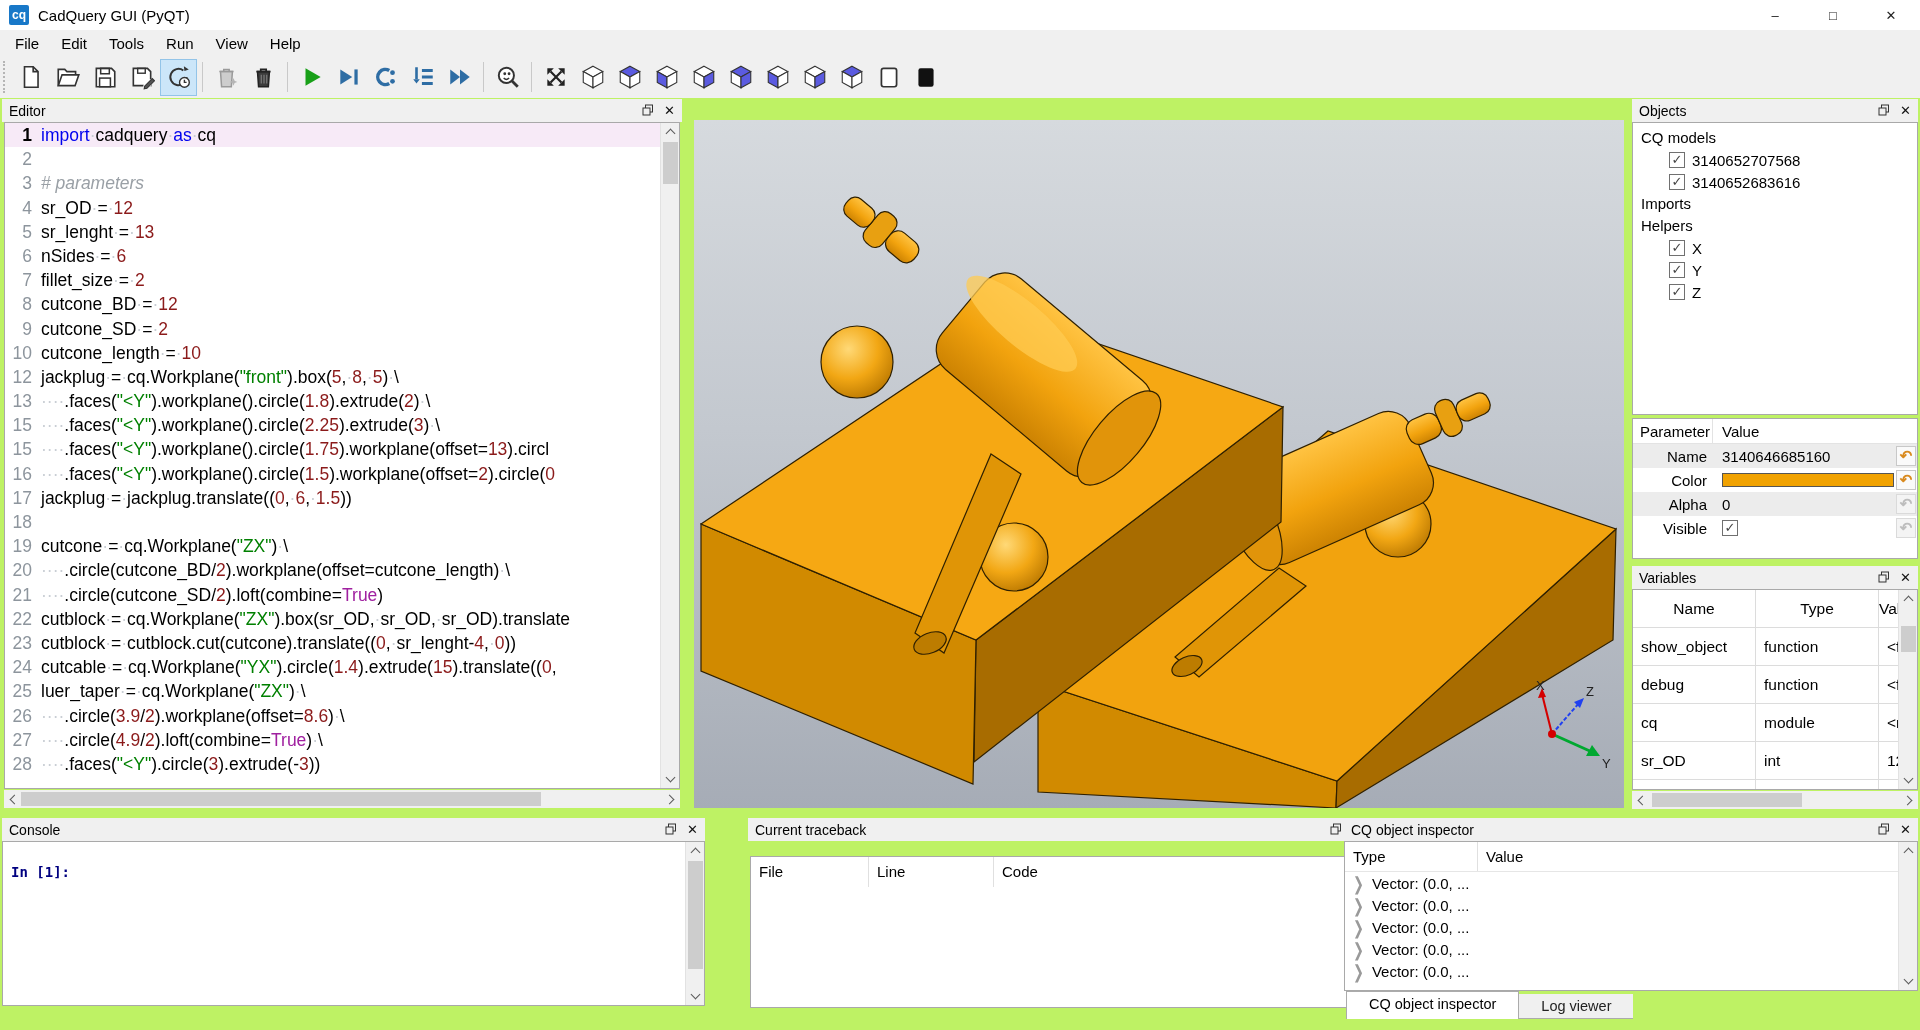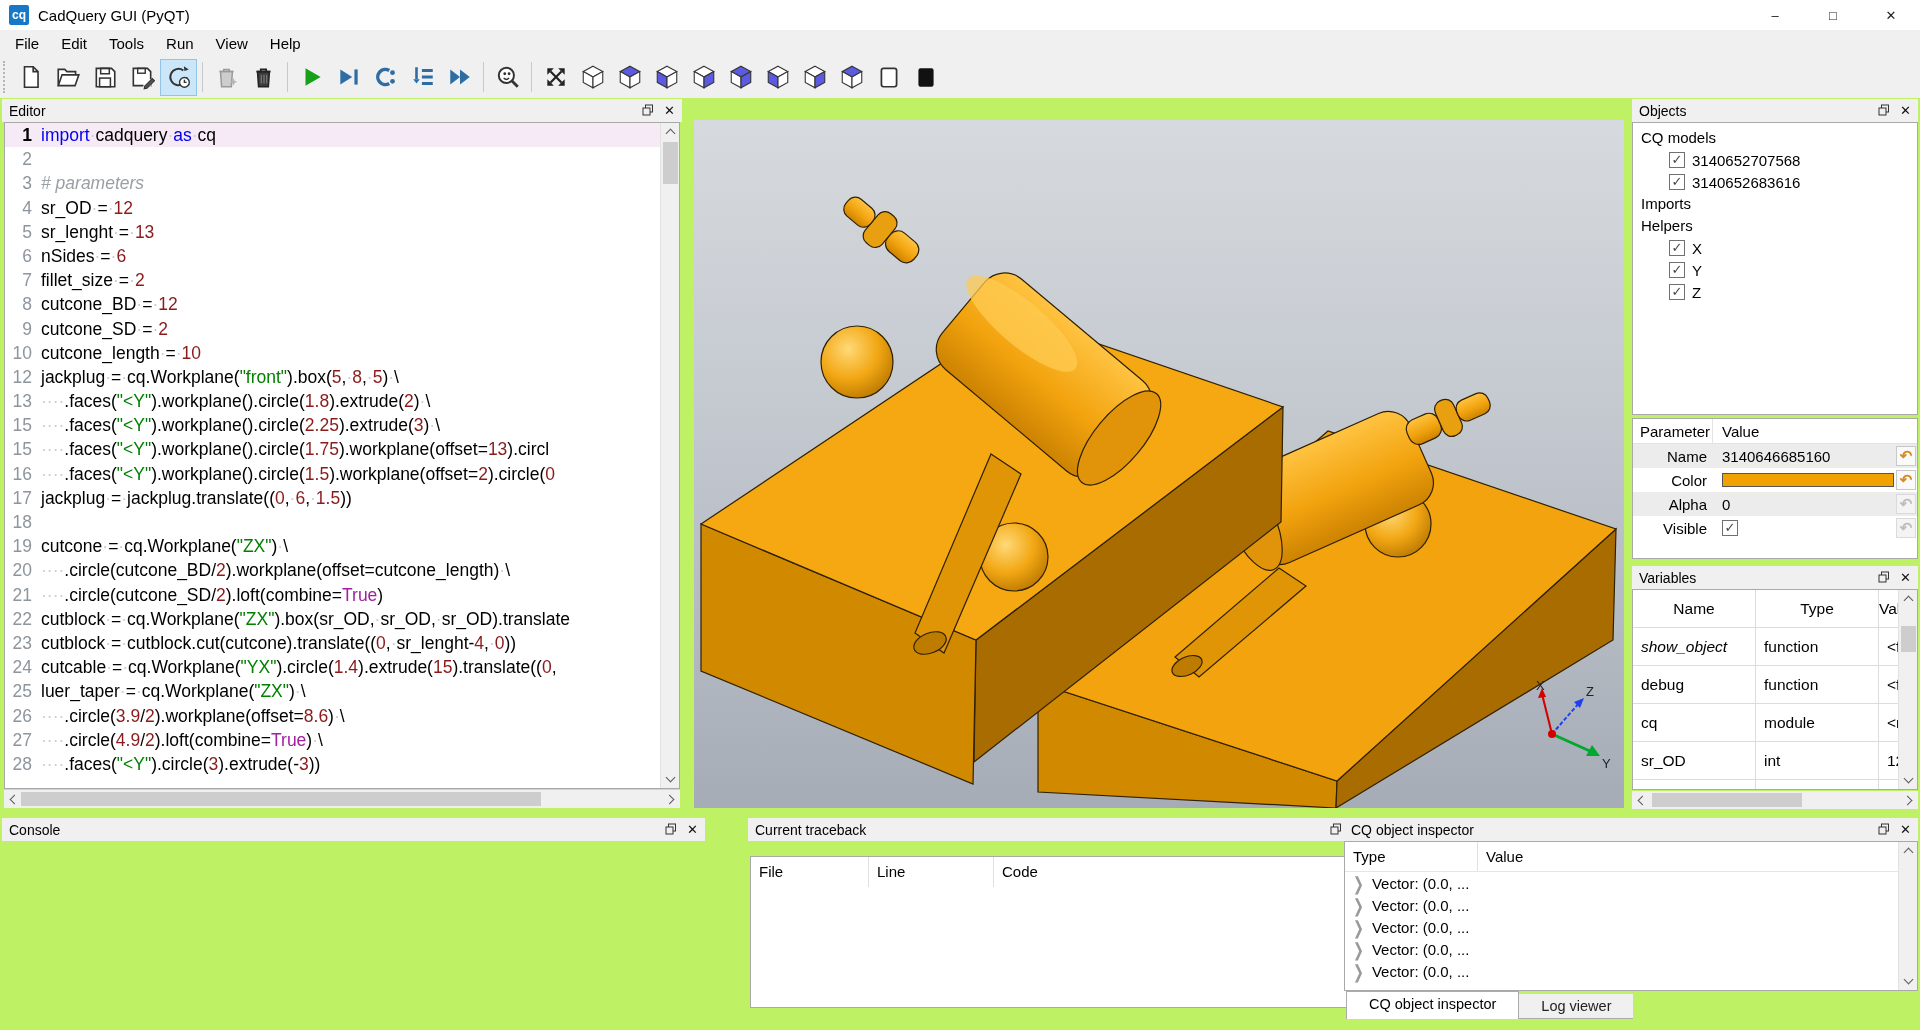--- a/index.html
+++ b/index.html
@@ -568,21 +568,21 @@
       </span>
     </div>
     <div class="panel-box grid-table" style="left:0; top:23px; width:286px; height:201px; overflow:hidden;">
       <div class="grid-row var-head" id="var-head">
           <span class="grid-cell" style="width: 123px;">Name</span>
           <span class="grid-cell" style="width: 123px;">Type</span>
           <span class="grid-cell" style="width: 22px;">Value</span>
         </div>
       <div id="var-rows">
           <div class="grid-row var-row">
-            <span class="grid-cell" style="width: 123px; font-style: italic;">show_object</span>
+            <span class="grid-cell" style="width: 123px;">show_object</span>
             <span class="grid-cell" style="width: 123px;">function</span>
             <span class="grid-cell" style="width: 22px;">&lt;f</span>
           </div>
           <div class="grid-row var-row">
             <span class="grid-cell" style="width: 123px;">debug</span>
             <span class="grid-cell" style="width: 123px;">function</span>
             <span class="grid-cell" style="width: 22px;">&lt;f</span>
           </div>
           <div class="grid-row var-row">
             <span class="grid-cell" style="width: 123px;">cq</span>
@@ -625,20 +625,32 @@
     <div class="dock-title">
       <span>Console</span>
       <span class="dock-btns">
         <span><svg width="12" height="12" viewBox="0 0 12 12">
               <rect x="3.5" y="1" width="7" height="7" fill="#f0f0f0" stroke="#333"></rect>
               <rect x="1" y="4" width="7" height="7" fill="#f0f0f0" stroke="#333"></rect>
             </svg></span>
         <span class="x">✕</span>
       </span>
     </div>
+    <div class="panel-box" style="left:0; top:23px; width:703px; height:165px;">
+      <div class="console-text" style="position:absolute; left:8px; top:22px;">In [1]:</div>
+      <div class="vscroll">
+        <div class="sb-btn" style="top:0">
+            <span class="chev up"></span>
+          </div>
+        <div class="sb-thumb" style="top:19px; left:2px; width:15px; height:108px;"></div>
+        <div class="sb-btn" style="bottom:0">
+            <span class="chev down"></span>
+          </div>
+      </div>
+    </div>
   </div>
 
   <div class="dock" style="left:748px; top:818px; width:622px; height:210px;">
     <div class="dock-title">
       <span>Current traceback</span>
       <span class="dock-btns">
         <span><svg width="12" height="12" viewBox="0 0 12 12">
               <rect x="3.5" y="1" width="7" height="7" fill="#f0f0f0" stroke="#333"></rect>
               <rect x="1" y="4" width="7" height="7" fill="#f0f0f0" stroke="#333"></rect>
             </svg></span>

